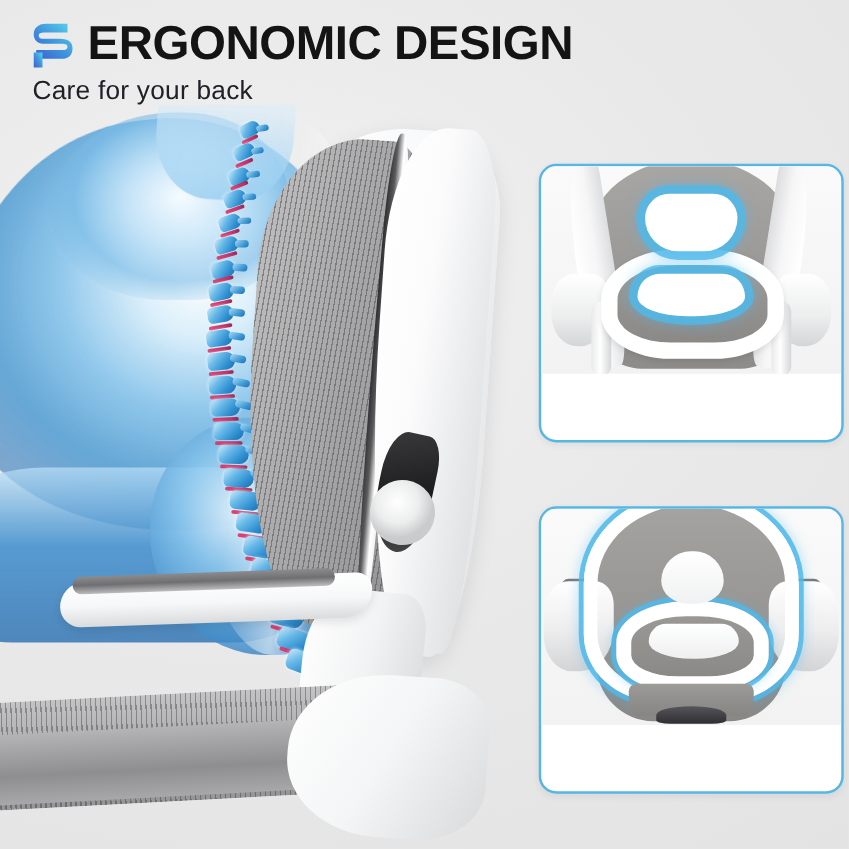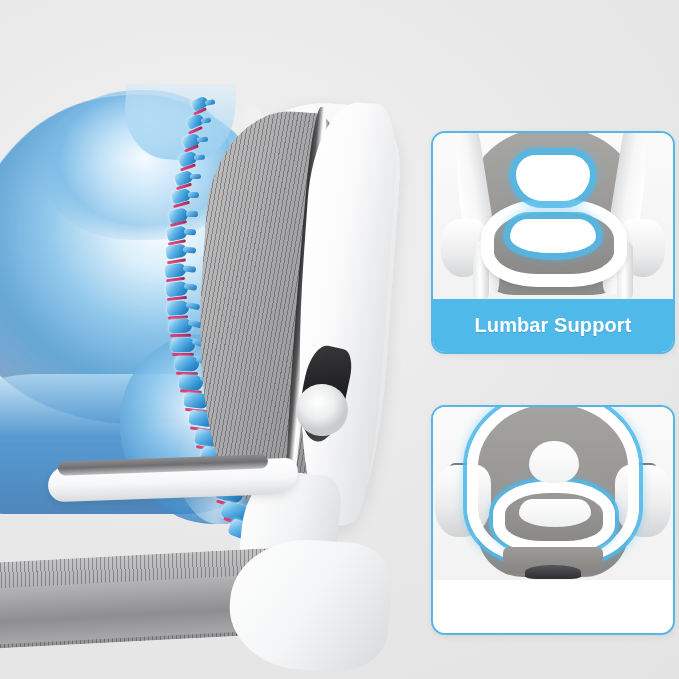--- a/index.html
+++ b/index.html
@@ -481,20 +481,40 @@
     border-radius: 50% 50% 20% 20%;
   }
 </style>
 </head>
 <body>
 
 <div id="stage">
 
   <div id="bg-wash"></div>
 
+  <div id="header">
+
+    <div id="logo-mark">
+      <svg width="34" height="40" viewBox="0 0 34 40" xmlns="http://www.w3.org/2000/svg">
+        <defs>
+          <linearGradient id="lg" x1="0" y1="1" x2="1" y2="0">
+            <stop offset="0%" stop-color="#3a5fd0"></stop>
+            <stop offset="45%" stop-color="#3f8fdc"></stop>
+            <stop offset="100%" stop-color="#55d6e8"></stop>
+          </linearGradient>
+        </defs>
+        <path d="M29 3 H12 C5 3 2 7 2 11.5 C2 16 5 19 11 19 H24 C28 19 29 20 29 21.5 C29 23 28 24 24 24 H4 V31 H24 C31 31 33 27 33 22.5 C33 18 30 15 23 15 H11 C7 15 6 14 6 12.5 C6 11 7 10 11 10 H29 Z" fill="url(#lg)"></path>
+        <rect x="2" y="26" width="7" height="12" fill="url(#lg)"></rect>
+      </svg>
+    </div>
+
+    <div id="headline">ERGONOMIC DESIGN</div>
+
+    <div id="subhead">Care for your back</div>
+  </div>
 
   <div id="hero">
 
     <div class="body-glow" id="torso"></div>
     <div class="body-glow" id="shoulder"></div>
     <div class="body-glow" id="neck"></div>
     <div class="body-glow" id="thigh"></div>
     <div class="body-glow" id="lowback"></div>
     <div class="body-glow" id="body-rim"></div>
 
@@ -599,21 +619,20 @@
       <div class="lp-frame-r"></div>
       <div class="lp-arm-l"></div>
       <div class="lp-arm-r"></div>
       <div class="lp-post-l"></div>
       <div class="lp-post-r"></div>
       <div class="lp-inner"></div>
       <div class="lp-ring"></div>
       <div class="lp-pad-top"></div>
       <div class="lp-pad-low"></div>
     </div>
-    <div class="panel-caption">Lumbar Support</div>
   </div>
 
   <div class="panel" id="panel-backrest">
     <div class="panel-figure">
       <div class="sp-bg"></div>
       <div class="sp-armpad-l"></div>
       <div class="sp-armpad-r"></div>
       <div class="sp-arm-l"></div>
       <div class="sp-arm-r"></div>
       <div class="sp-outline"></div>

